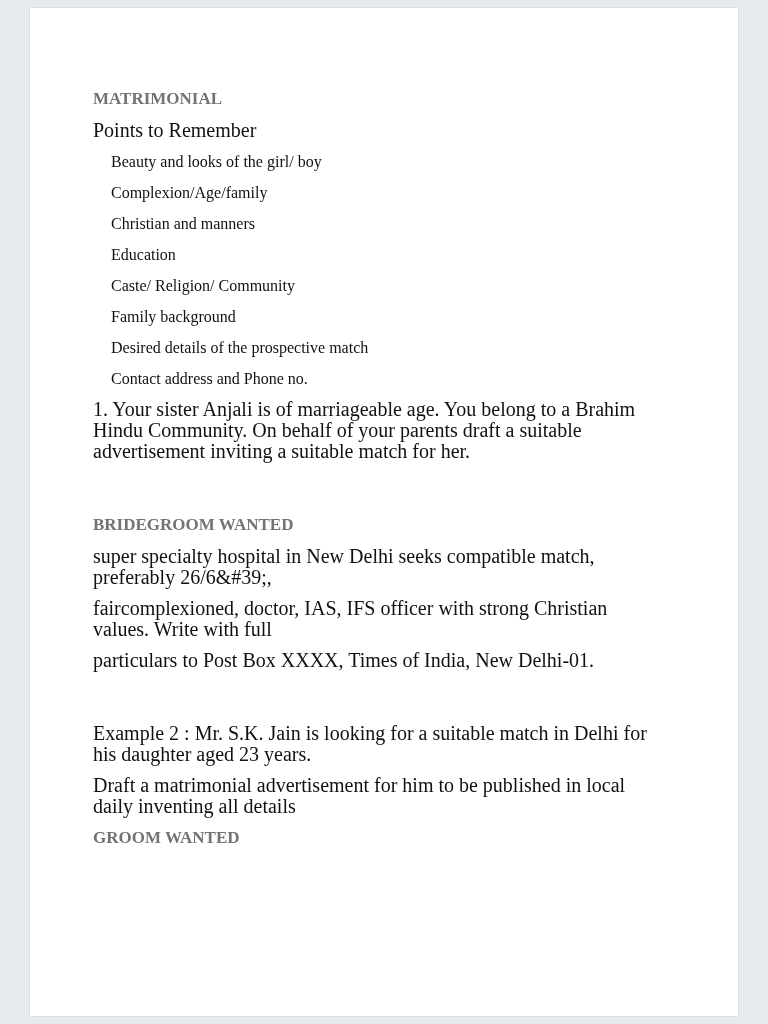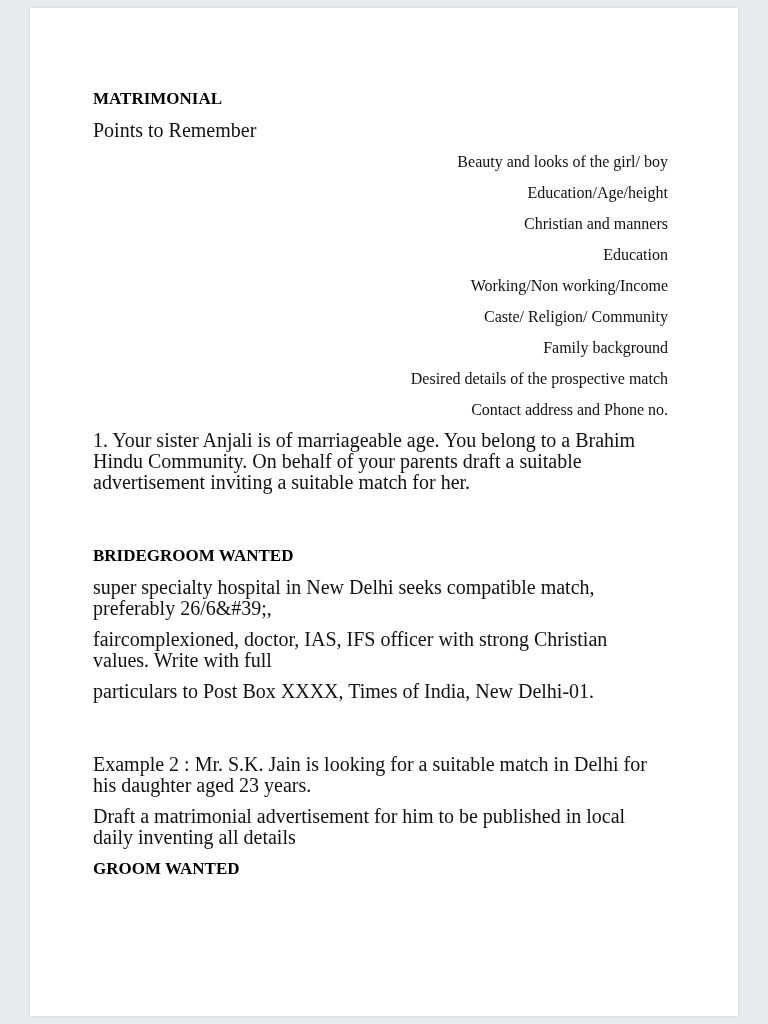--- a/index.html
+++ b/index.html
@@ -32,25 +32,24 @@
     margin: 0 0 10px 0;
     font-size: 20px;
     line-height: 21px;
     color: #111111;
   }
   .doc-heading {
     font-size: 17px;
     line-height: 22px;
     font-weight: bold;
     margin: 0 0 10px 0;
-    color: #000000;
+    color: #737373;
   }
   .points-list {
     margin: 0 0 10px 0;
-    text-align: right;
   }
   .points-list .point-item {
     padding-left: 18px;
     font-size: 16px;
     line-height: 21px;
     margin-bottom: 10px;
     color: #111111;
   }
   .gap-lg { height: 42px; }
   .heading-spaced { margin-top: 0; }
@@ -60,24 +59,23 @@
 
 <div class="viewport">
   <div class="doc-page">
 
     <div class="doc-heading">MATRIMONIAL</div>
 
     <p>Points to Remember</p>
 
     <div class="points-list">
       <div class="point-item">Beauty and looks of the girl/ boy</div>
-      <div class="point-item">Education/Age/height</div>
+      <div class="point-item">Complexion/Age/family</div>
       <div class="point-item">Christian and manners</div>
       <div class="point-item">Education</div>
-      <div class="point-item">Working/Non working/Income</div>
       <div class="point-item">Caste/ Religion/ Community</div>
       <div class="point-item">Family background</div>
       <div class="point-item">Desired details of the prospective match</div>
       <div class="point-item">Contact address and Phone no.</div>
     </div>
 
     <p>1. Your sister Anjali is of marriageable age. You belong to a Brahim Hindu Community. On behalf of your parents draft a suitable advertisement inviting a suitable match for her.</p>
 
     <div class="gap-lg"></div>
 

